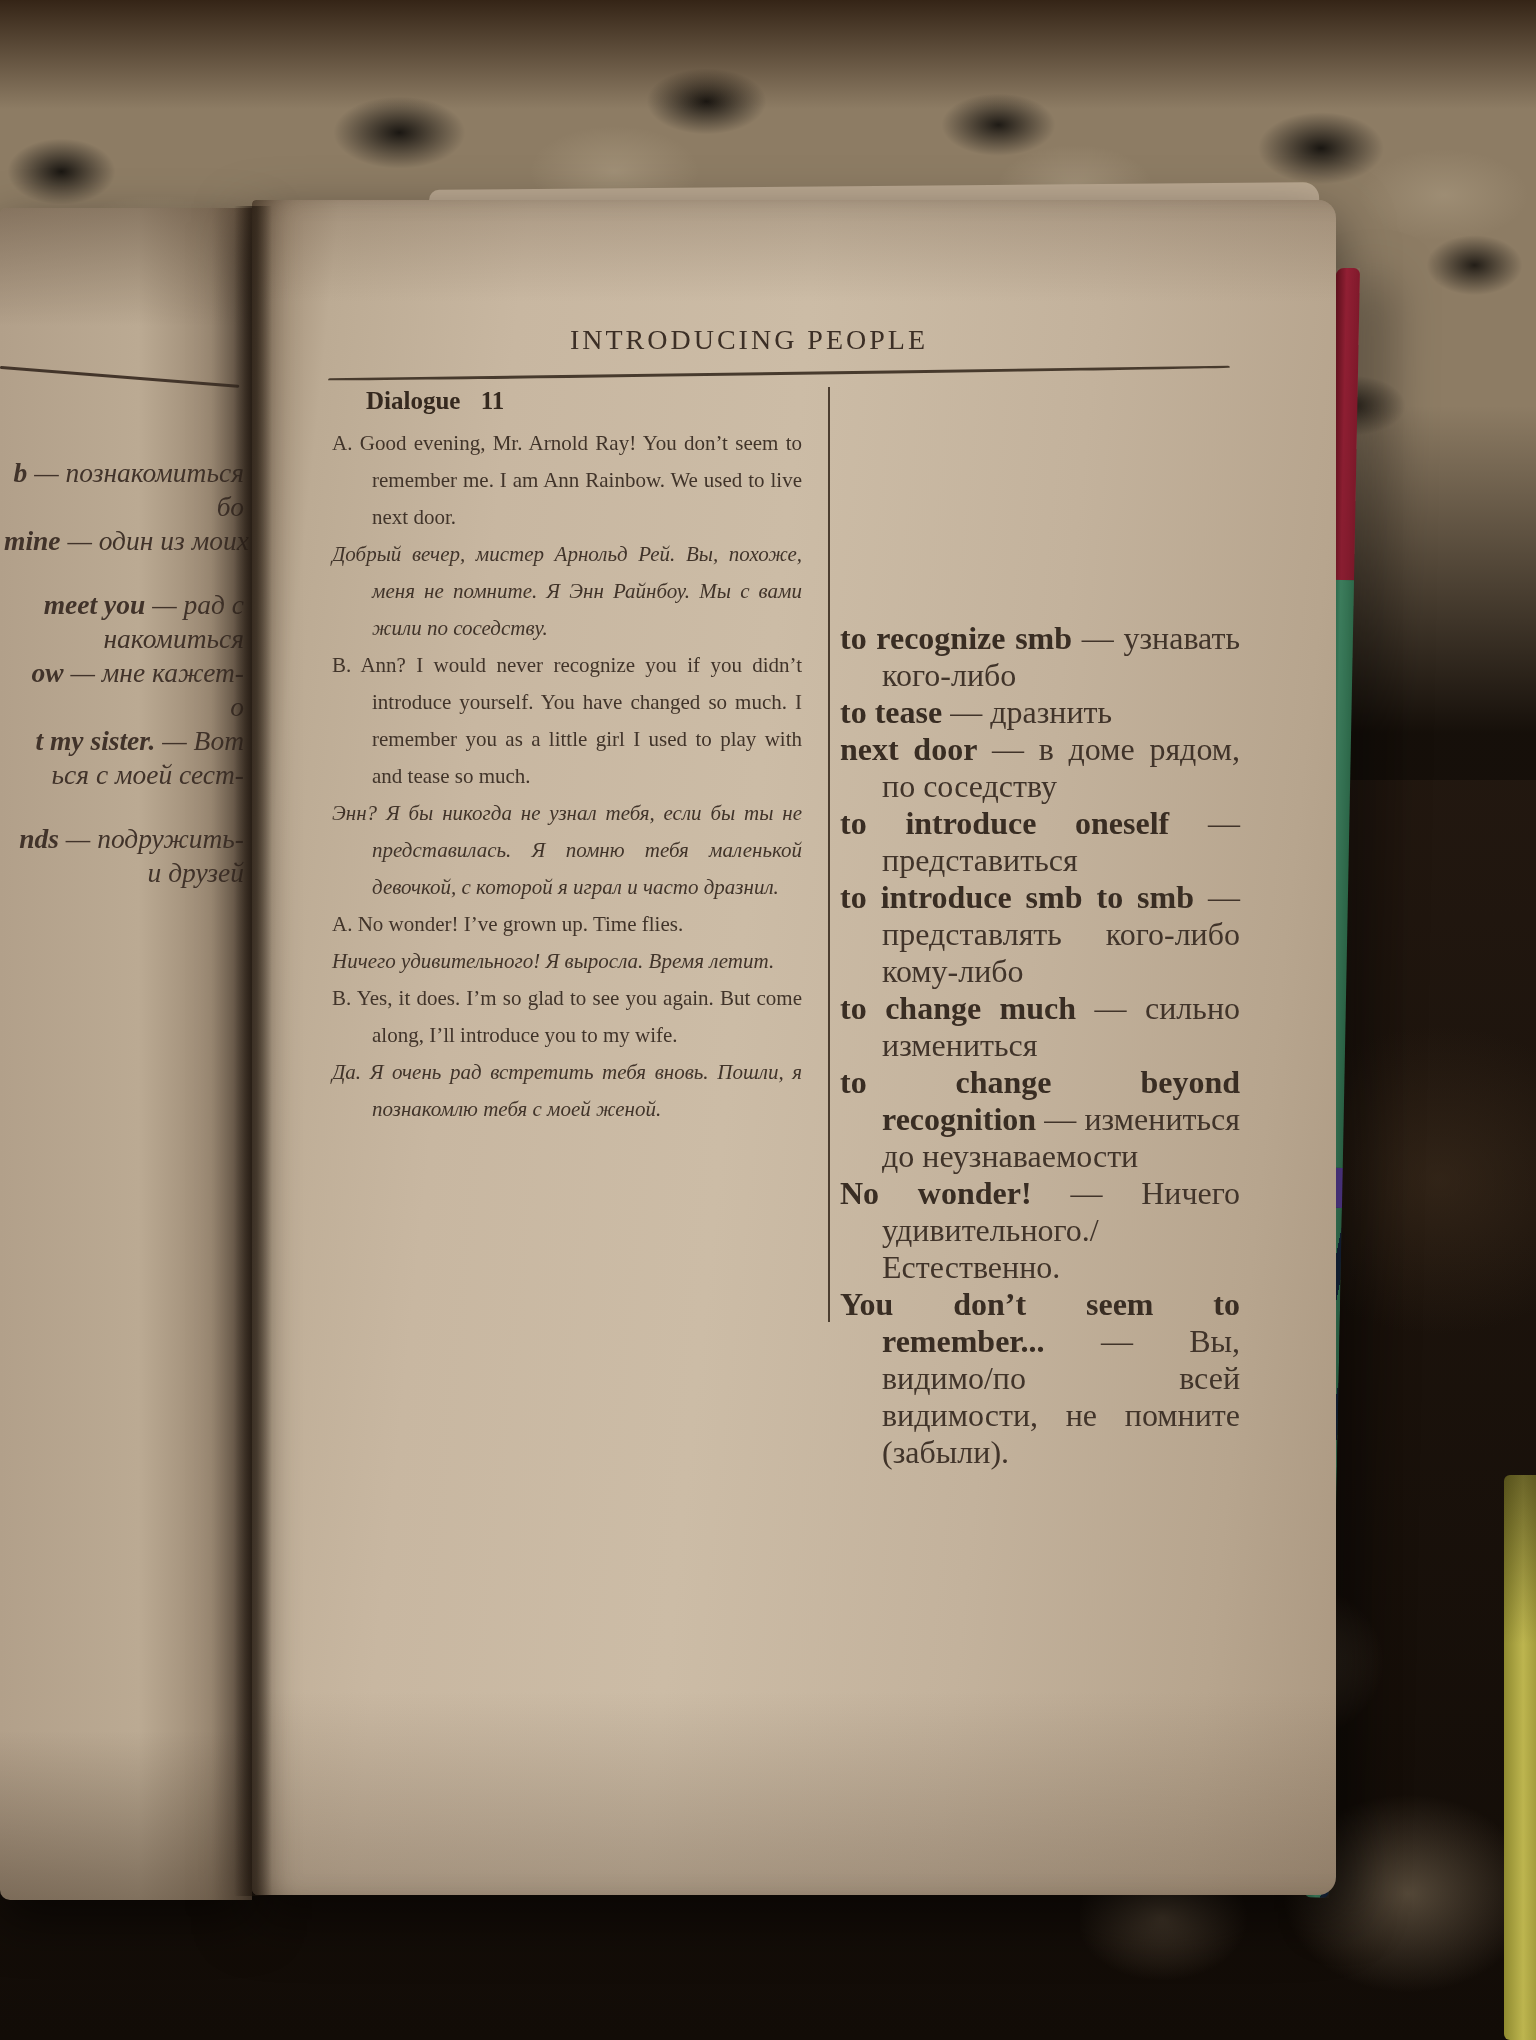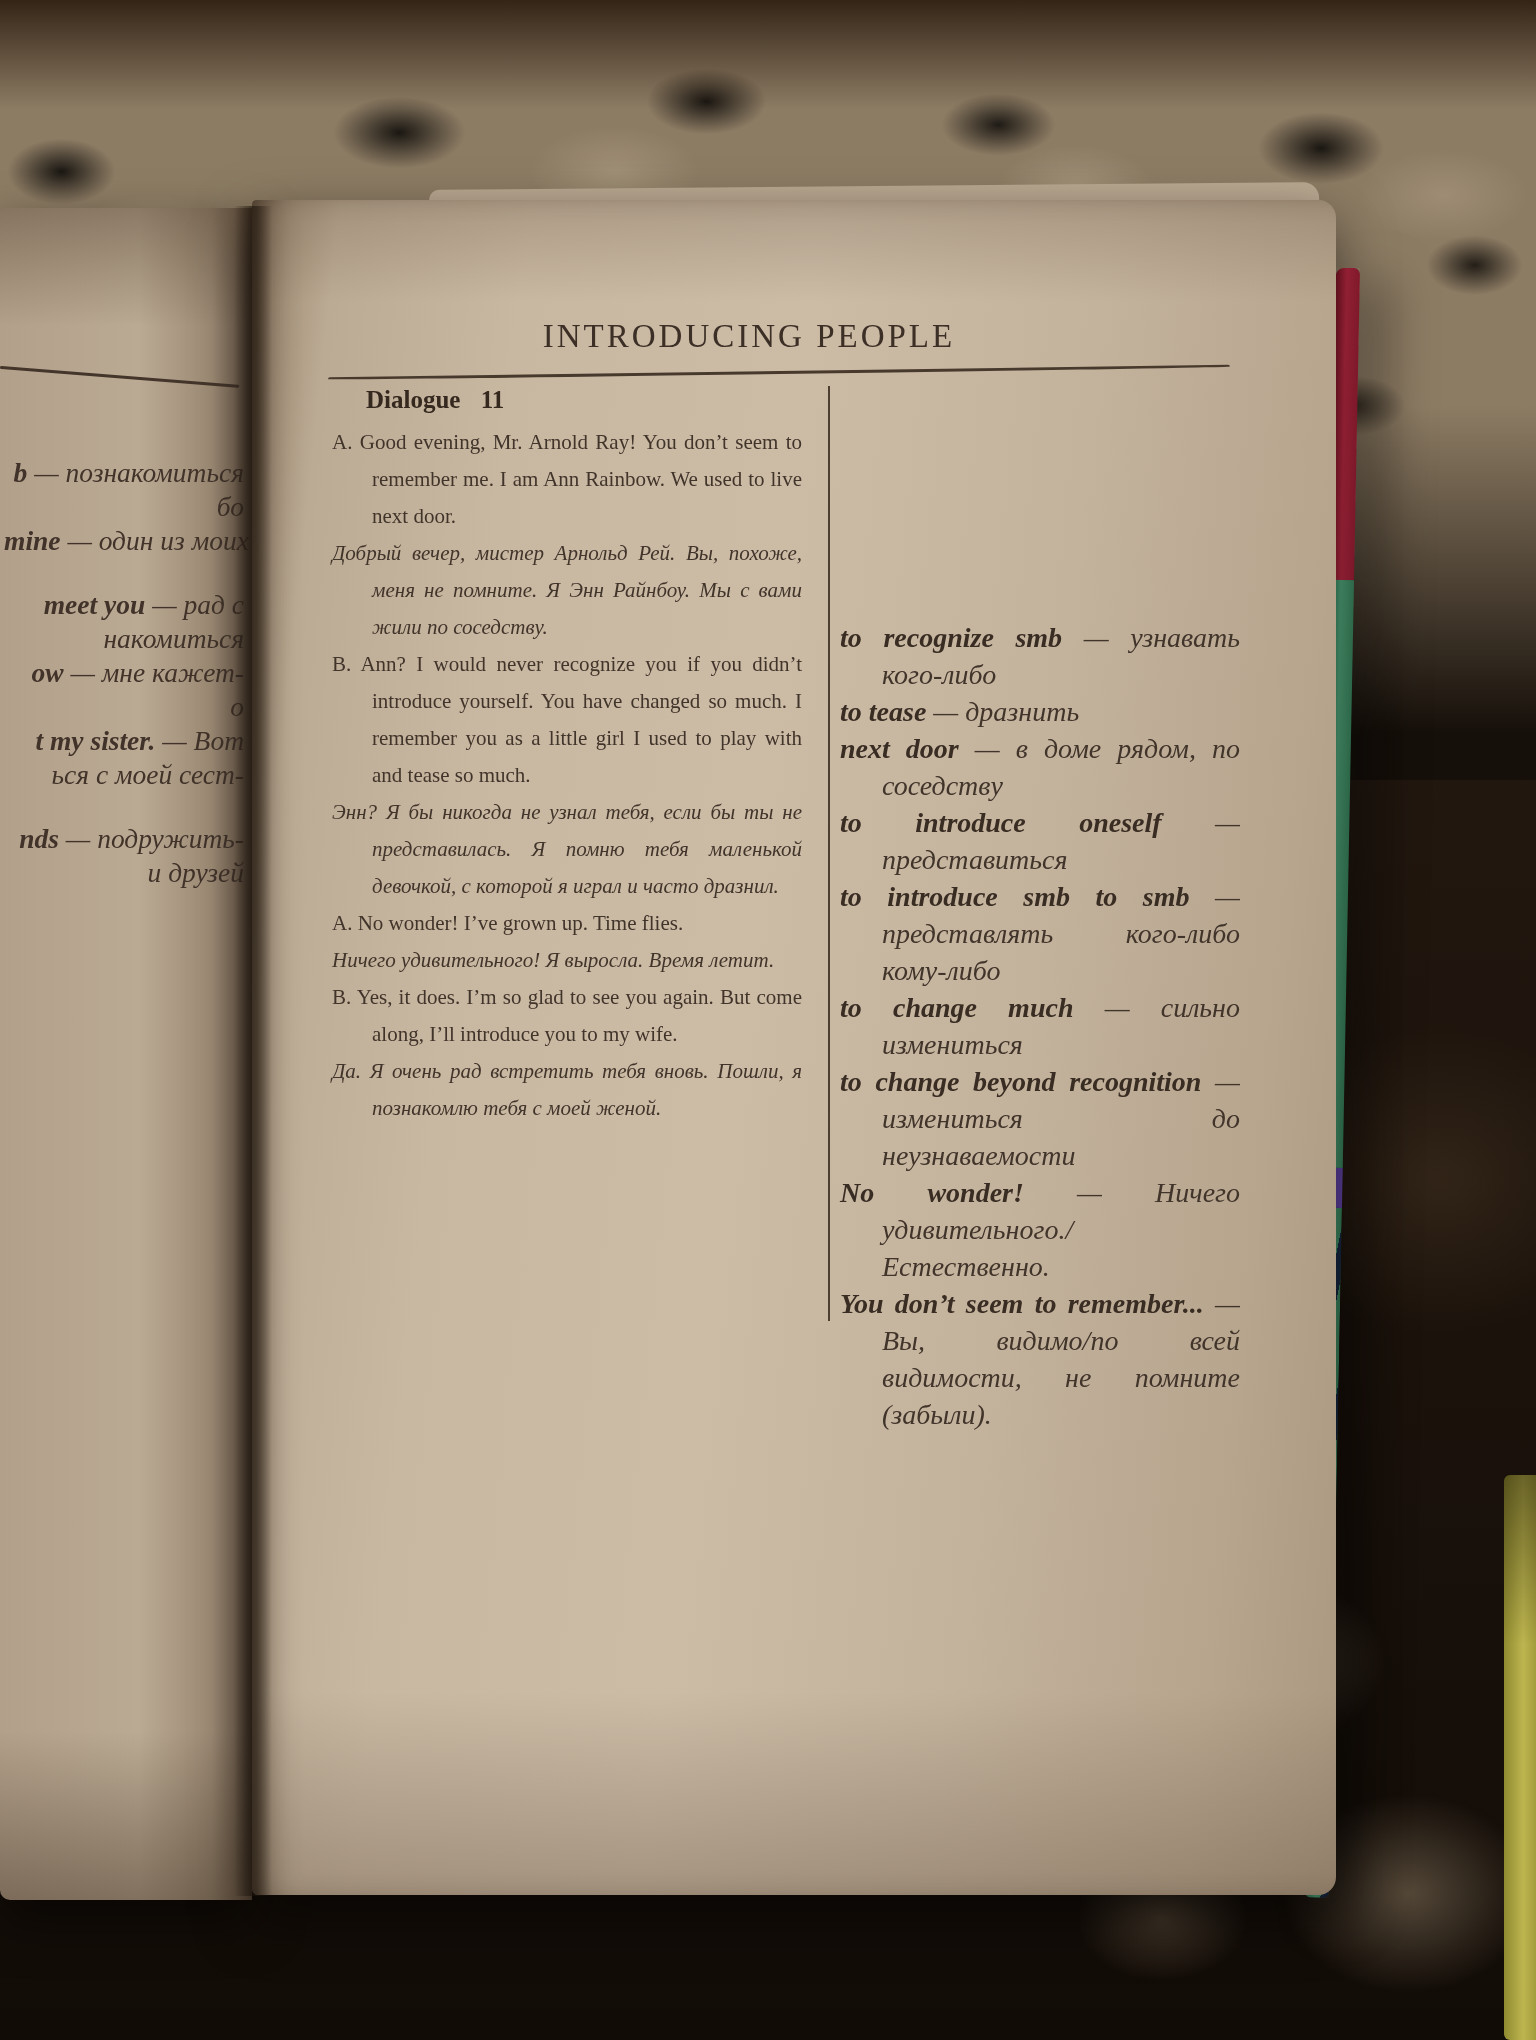--- a/index.html
+++ b/index.html
@@ -91,35 +91,35 @@
     border-radius:4px 18px 18px 6px;
     box-shadow:inset 30px 0 34px -20px rgba(45,32,20,0.8), 0 22px 55px rgba(0,0,0,0.55);
   }
   .gutter-shadow{
     position:absolute;left:234px;top:206px;width:38px;height:1690px;z-index:5;pointer-events:none;
     background:linear-gradient(90deg, rgba(28,19,11,0) 0%, rgba(28,19,11,0.6) 45%, rgba(28,19,11,0.55) 60%, rgba(28,19,11,0) 100%);
   }
   
   .page-inner{position:relative;width:100%;height:100%;}
   .page-header{
-    padding-top:118px;width:fit-content;margin:0 auto;transform:translateX(-45px);
-    font-size:33px;letter-spacing:3px;color:#3c2f26;white-space:nowrap;
+    padding-top:118px;width:fit-content;margin:6px auto;transform:translateX(-45px);
+    font-size:28px;letter-spacing:3px;color:#3c2f26;white-space:nowrap;
   }
   .header-rule{
     margin:16px 0 0 76px;width:902px;height:3px;background:#473a2d;
     transform:rotate(-0.8deg);border-radius:2px 2px 40% 40%;
   }
   .columns{display:flex;padding:12px 0 0 80px;align-items:flex-start;}
   .col-left{width:470px;}
   .column-divider{width:2px;height:935px;background:#4c3e30;margin:0 10px 0 26px;flex:none;}
   .col-right{width:400px;padding-top:233px;}
   .dialogue-title{font-size:25px;font-weight:bold;margin:0 0 10px 34px;word-spacing:14px;color:#35291f;}
   .para{font-size:21px;line-height:37px;margin:0;text-align:justify;padding-left:40px;text-indent:-40px;color:#41342a;}
   .para.ru{font-style:italic;}
-  .vocab{font-size:28px;line-height:37px;margin:0;text-align:justify;padding-left:42px;text-indent:-42px;font-style:italic;color:#41342a;}
+  .vocab{font-size:32px;line-height:37px;margin:0;text-align:justify;padding-left:42px;text-indent:-42px;color:#41342a;}
   .vocab .term{font-weight:bold;color:#392d23;}
 </style>
 </head>
 <body>
 
 <div class="fur-top"></div>
 <div class="fur-lower"></div>
 
 <div class="edge-stack">
   <div class="edge-red"></div>

